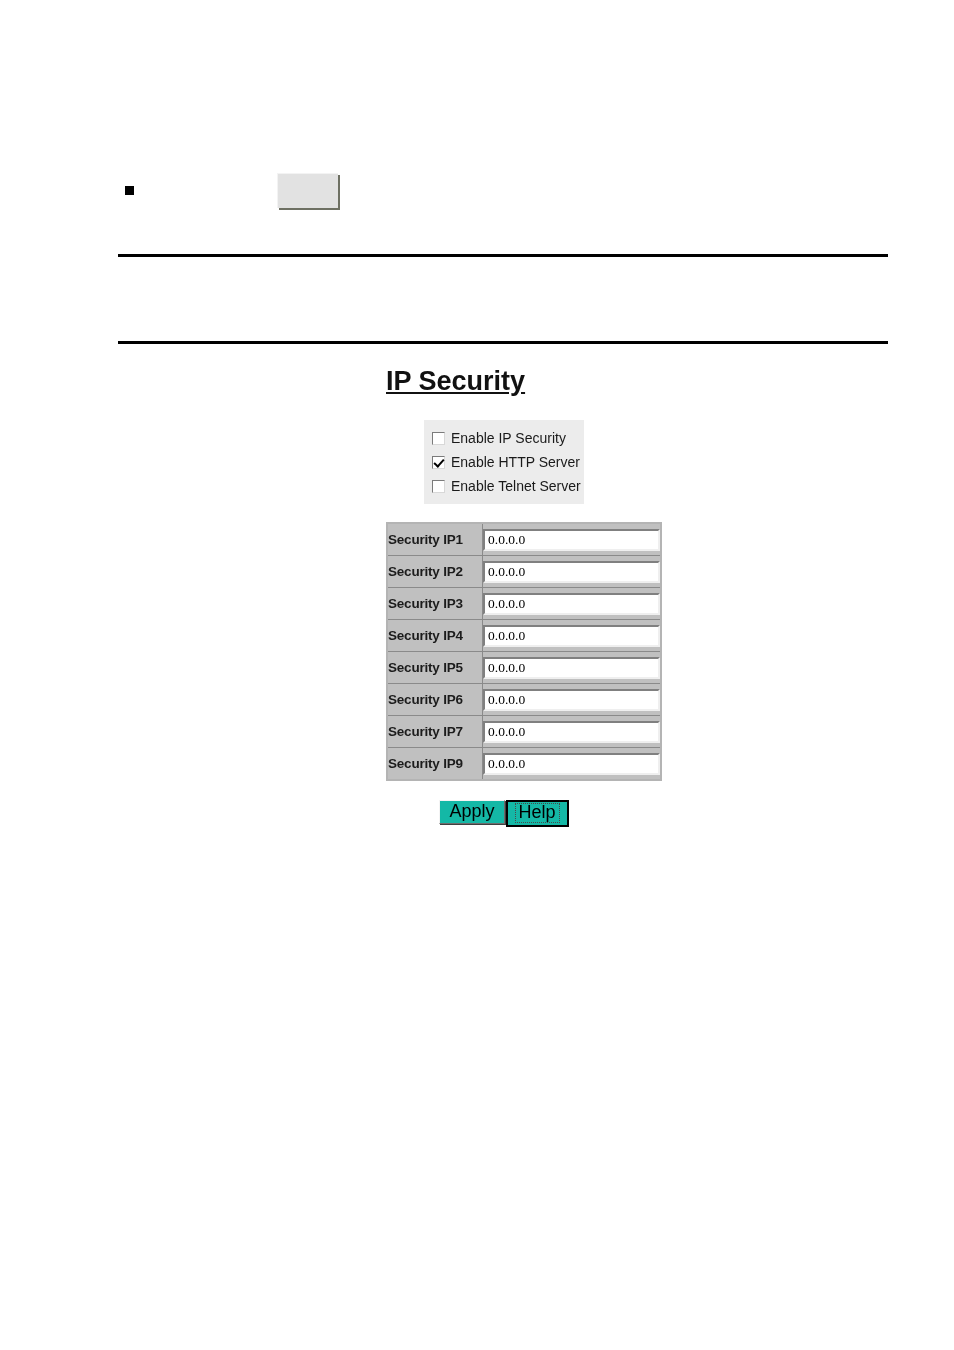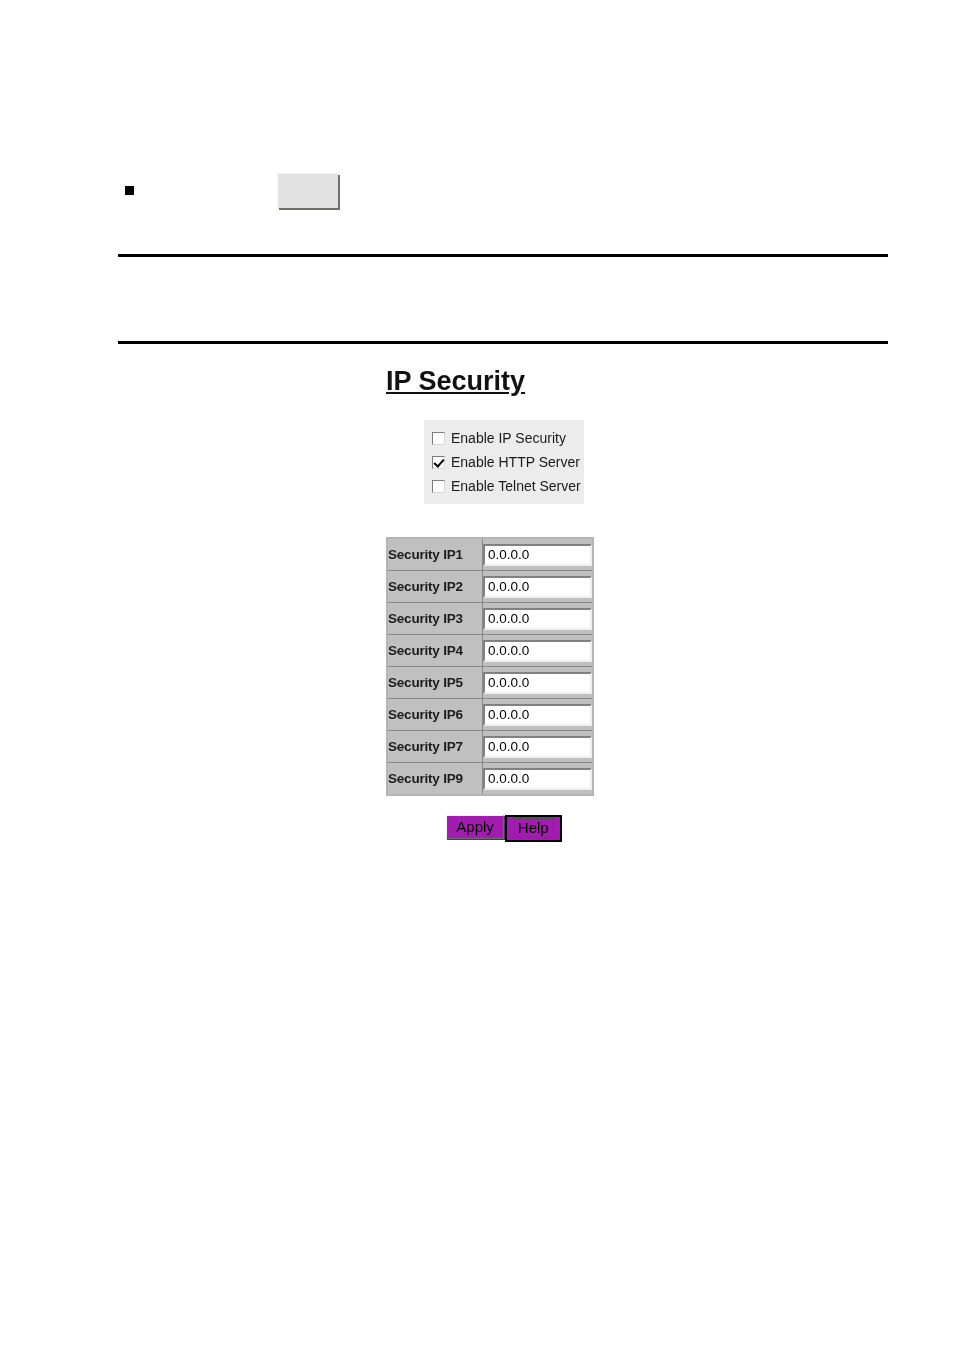--- a/index.html
+++ b/index.html
@@ -91,21 +91,21 @@
     letter-spacing: 0px;
     line-height: 34px;
     margin: 0 0 22px 0;
     padding: 0;
   }
 
   
   .checkgroup {
     background: #ececec;
     width: 160px;
-    margin: 0 auto 33px auto;
+    margin: 0 auto 18px auto;
     padding: 6px 6px 6px 8px;
     box-sizing: border-box;
   }
   .check-row {
     display: flex;
     align-items: center;
     height: 24px;
   }
   .cbox {
     width: 13px;
@@ -134,21 +134,21 @@
   .check-label {
     font-size: 14px;
     color: #1a1a1a;
     white-space: nowrap;
     line-height: 16px;
   }
 
   
   table.iptable {
     border-collapse: collapse;
-    width: 208px;
+    width: 276px;
     background: #c0c0c0;
     border: 2px solid #b4b4b4;
     table-layout: fixed;
   }
   table.iptable td {
     padding: 0;
     border: 1px solid #8a8a8a;
     height: 31px;
     vertical-align: middle;
   }
@@ -170,39 +170,39 @@
     display: block;
     width: 100%;
     height: 22px;
     box-sizing: border-box;
     background: #ffffff;
     border-top: 2px solid #808080;
     border-left: 2px solid #808080;
     border-right: 2px solid #efefef;
     border-bottom: 2px solid #efefef;
     font-size: 13.5px;
-    font-family: Liberation Sans, sans-serif;
+    font-family: Liberation Serif, serif;
     color: #000000;
     line-height: 18px;
     padding: 0 0 0 3px;
     outline: none;
   }
 
   
   .buttonbar {
     margin-top: 19px;
     text-align: center;
     white-space: nowrap;
   }
   .btn {
     display: inline-block;
     font-family: "Liberation Sans", sans-serif;
-    font-size: 15px;
+    font-size: 18px;
     color: #000000;
-    background: #a21caf;
+    background: #14b8a6;
     padding: 3px 9px 4px 9px;
     border-top: 1px solid #f4f4f4;
     border-left: 1px solid #f4f4f4;
     border-right: 1px solid #6d6d6d;
     border-bottom: 1px solid #6d6d6d;
     box-shadow: 1px 1px 0 0 #404040;
     line-height: 15px;
     vertical-align: top;
     cursor: default;
     text-align: center;

